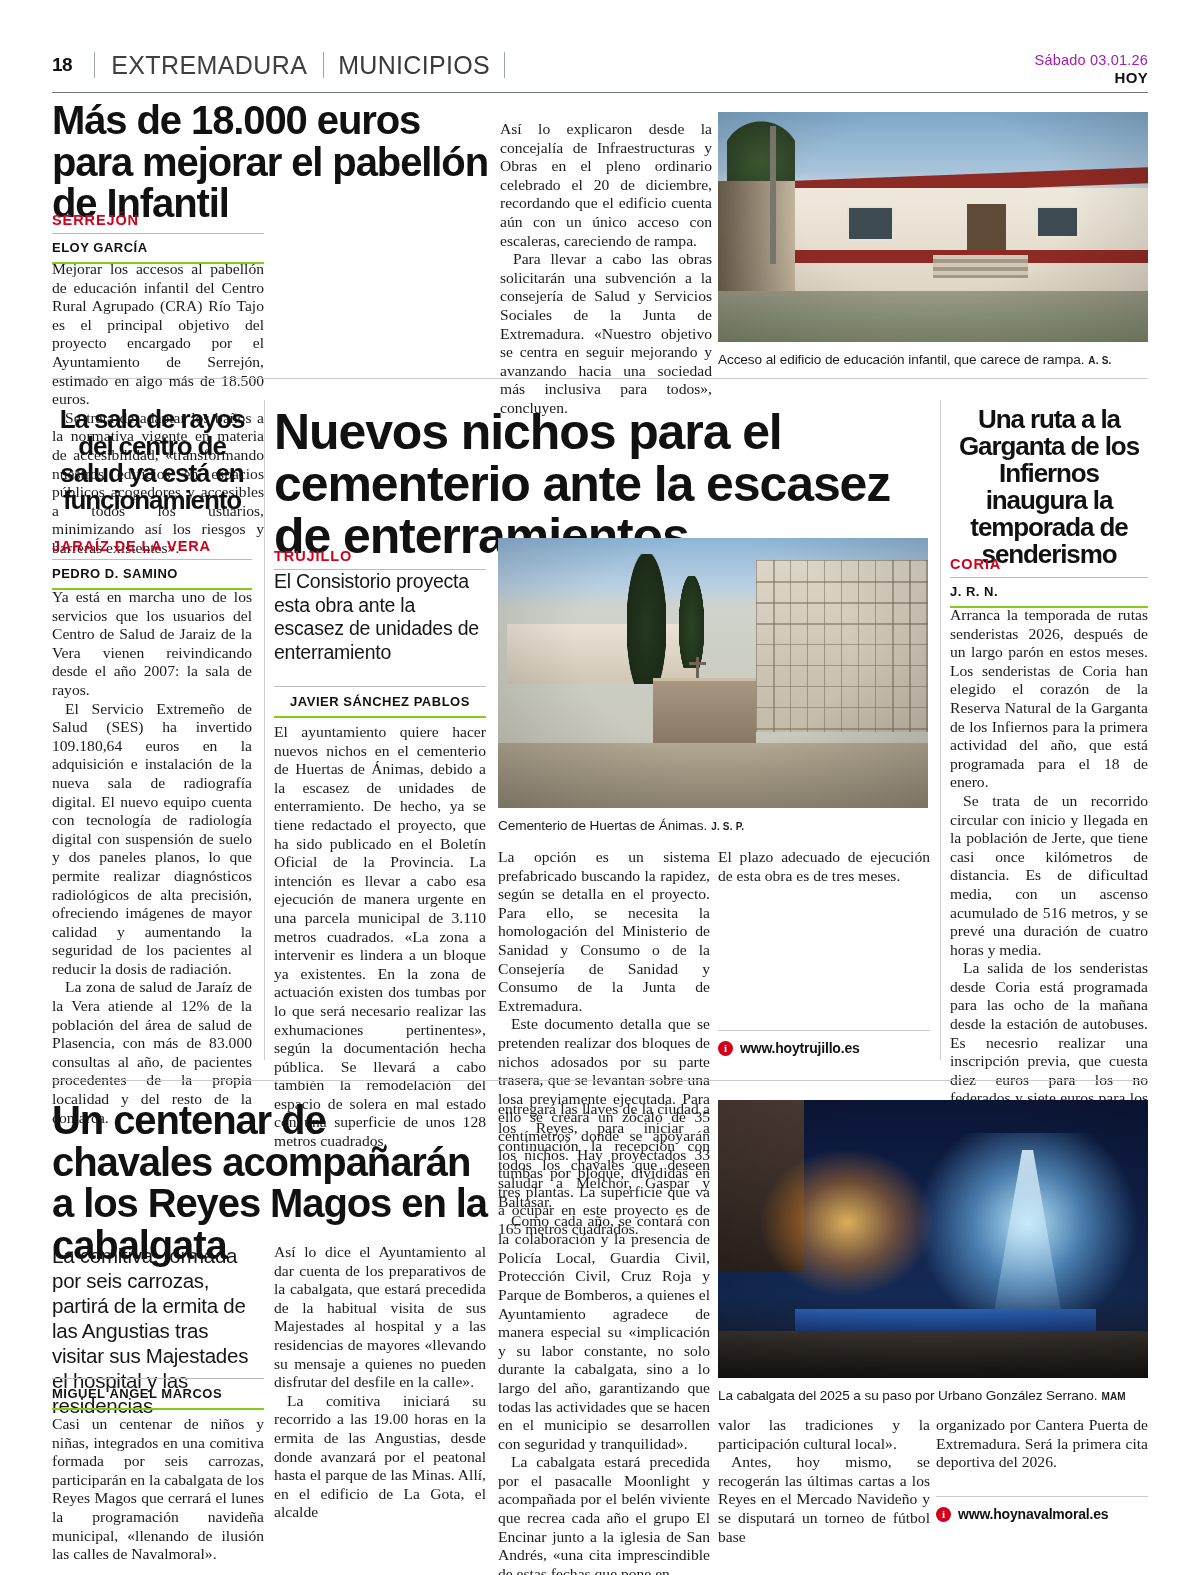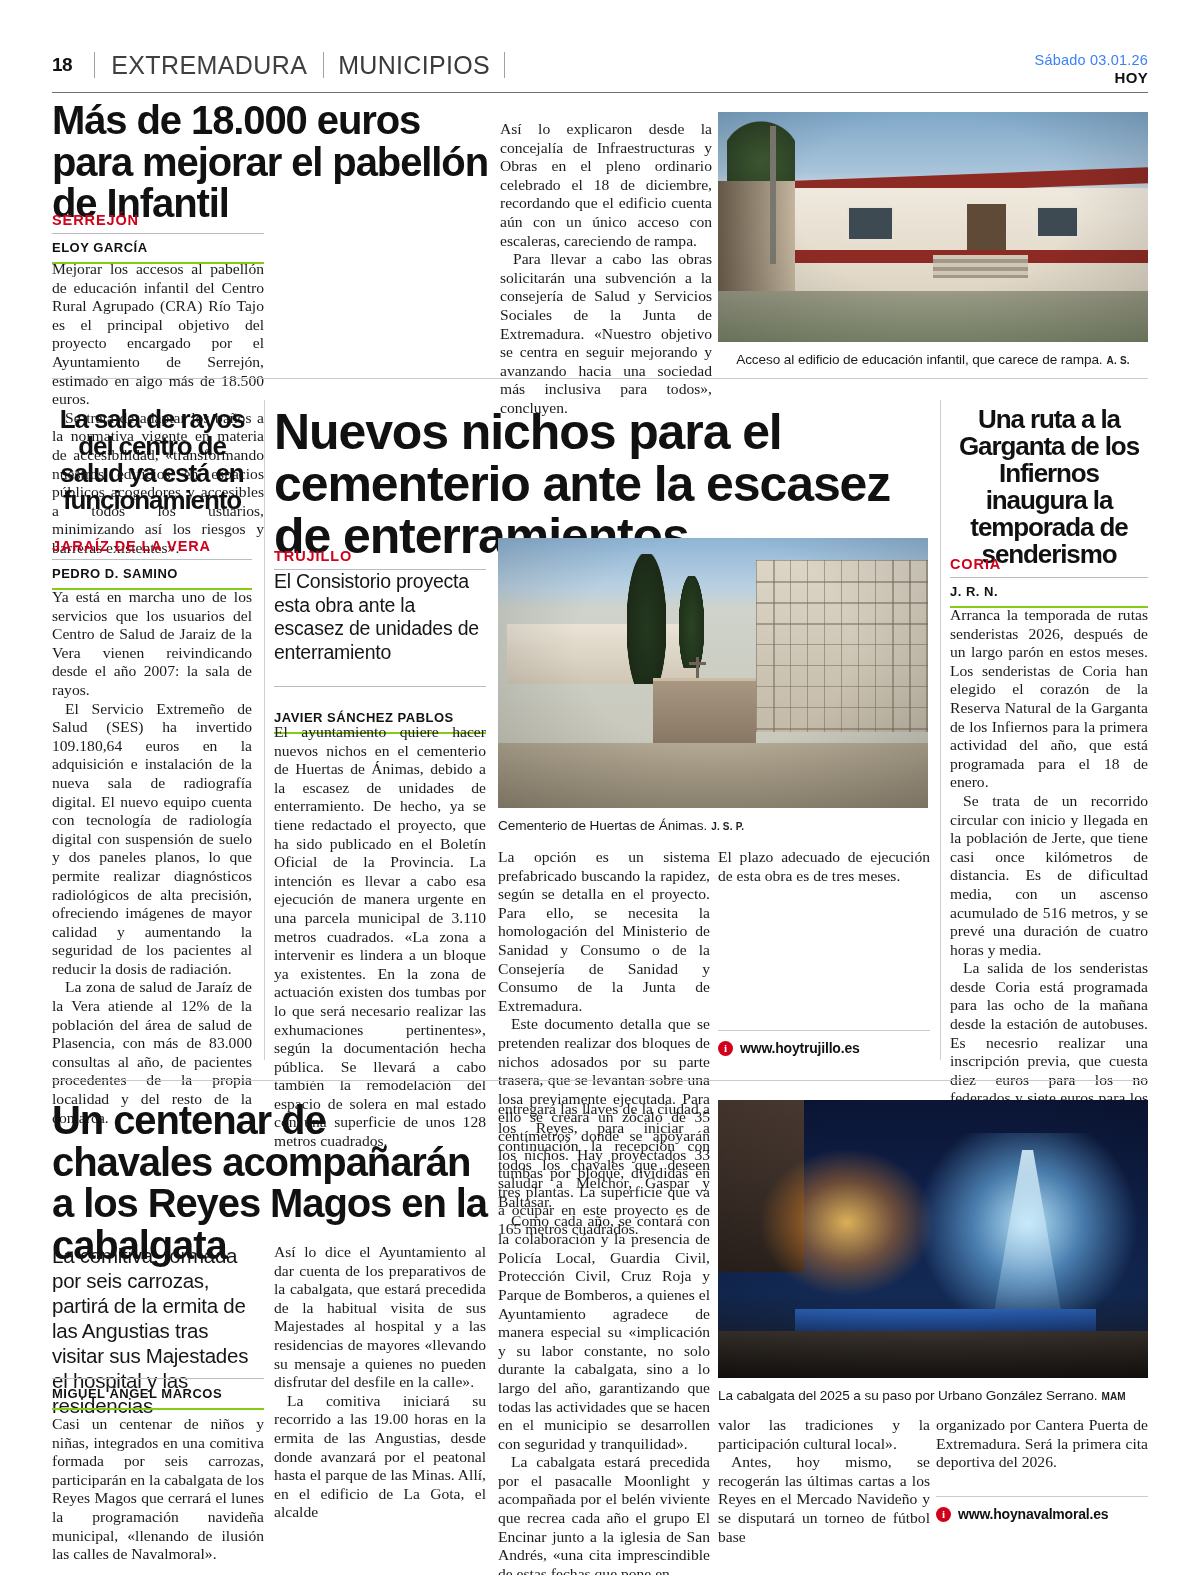--- a/index.html
+++ b/index.html
@@ -29,21 +29,21 @@
     font-family:"Liberation Sans", sans-serif; font-weight:normal;
     font-size:25px; letter-spacing:0.4px; color:#404040;
     padding:0 16px; line-height:26px;
   }
   .mh-sub {
     font-family:"Liberation Sans", sans-serif; font-weight:300;
     font-size:25px; letter-spacing:0.3px; color:#3a3a3a;
     padding:0 14px; line-height:26px;
   }
   .mh-right { text-align:right; font-family:"Liberation Sans", sans-serif; }
-  .mh-date { font-size:14.5px; color:#3b82f6; letter-spacing:0.2px; line-height:17px; }
+  .mh-date { font-size:14.5px; color:#a21caf; letter-spacing:0.2px; line-height:17px; }
   .mh-brand { font-size:15px; font-weight:bold; color:#111; letter-spacing:0.3px; line-height:17px; }
 
   .hrule { position:absolute; background:#c9ccce; height:1px; }
   .hrule.dark { background:#6d7276; }
   .vrule { position:absolute; background:#cdd0d2; width:1px; }
 
   
   h1.hl {
     font-family:"Liberation Sans", sans-serif;
     font-weight:bold; margin:0; color:#111;
@@ -206,39 +206,39 @@
     <div class="kicker kicker-line">SERREJÓN</div>
     <div class="byline byline-line">ELOY GARCÍA</div>
   </div>
 
   <div class="body" style="position:absolute; left:52px; top:260px; width:212px;">
     <p class="first">Mejorar los accesos al pabellón de educación infantil del Centro Rural Agrupado (CRA) Río Tajo es el principal objetivo del proyecto encargado por el Ayuntamiento de Serrejón, estimado en algo más de 18.500 euros.</p>
     <p>Se trata de adaptar los baños a la normativa vigente en materia de accesibilidad, «transformando nuestros edificios en espacios públicos acogedores y accesibles a todos los usuarios, minimizando así los riesgos y barreras existentes».</p>
   </div>
 
   <div class="body" style="position:absolute; left:500px; top:120px; width:212px;">
-    <p class="first">Así lo explicaron desde la concejalía de Infraestructuras y Obras en el pleno ordinario celebrado el 18 de diciembre, recordando que el edificio cuenta aún con un único acceso con escaleras, careciendo de rampa.</p>
+    <p class="first">Así lo explicaron desde la concejalía de Infraestructuras y Obras en el pleno ordinario celebrado el 20 de diciembre, recordando que el edificio cuenta aún con un único acceso con escaleras, careciendo de rampa.</p>
     <p>Para llevar a cabo las obras solicitarán una subvención a la consejería de Salud y Servicios Sociales de la Junta de Extremadura. «Nuestro objetivo se centra en seguir mejorando y avanzando hacia una sociedad más inclusiva para todos», concluyen.</p>
   </div>
 
   <div class="photo ph1" style="left:718px; top:112px; width:430px; height:230px;">
     <div class="tree"></div>
     <div class="side"></div>
     <div class="roofband"></div>
     <div class="wall"></div>
     <div class="win1"></div>
     <div class="win2"></div>
     <div class="door"></div>
     <div class="stripe"></div>
     <div class="pole"></div>
     <div class="stairs"></div>
     <div class="ground"></div>
     <div class="photo-shade"></div>
   </div>
-  <div style="position:absolute; left:718px; top:350px; width:430px;text-align:center;">
+  <div style="position:absolute; left:718px; top:350px; width:430px;">
     <span class="caption">Acceso al edificio de educación infantil, que carece de rampa.</span>
     <span class="credit">A. S.</span>
   </div>
 
   <div class="hrule" style="left:52px; top:378px; width:1096px;"></div>
 
   <h1 class="hl hl-col" style="position:absolute; left:52px; top:406px; width:200px;">La sala de rayos del centro de salud ya está en funcionamiento</h1>
 
   <div style="position:absolute; left:52px; top:538px; width:200px;">
     <div class="kicker kicker-line">JARAÍZ DE LA VERA</div>
@@ -254,21 +254,21 @@
   <div class="vrule" style="left:264px; top:400px; height:660px;"></div>
 
   <h1 class="hl hl-mega" style="position:absolute; left:274px; top:406px; width:660px;">Nuevos nichos para el cementerio ante la escasez de enterramientos</h1>
 
   <div style="position:absolute; left:274px; top:548px; width:212px;">
     <div class="kicker kicker-line">TRUJILLO</div>
   </div>
   <div class="standfirst" style="position:absolute; left:274px; top:570px; width:212px;">El Consistorio proyecta esta obra ante la escasez de unidades de enterramiento</div>
 
   <div style="position:absolute; left:274px; top:686px; width:212px;">
-    <div class="byline byline-line" style="border-top:1px solid #b9bdc0; padding-top:23px;">JAVIER SÁNCHEZ PABLOS</div>
+    <div class="byline byline-line" style="border-top:1px solid #b9bdc0; padding-top:7px;text-align:center;">JAVIER SÁNCHEZ PABLOS</div>
   </div>
 
   <div class="body" style="position:absolute; left:274px; top:723px; width:212px;">
     <p class="first">El ayuntamiento quiere hacer nuevos nichos en el cementerio de Huertas de Ánimas, debido a la escasez de unidades de enterramiento. De hecho, ya se tiene redactado el proyecto, que ha sido publicado en el Boletín Oficial de la Provincia. La intención es llevar a cabo esa ejecución de manera urgente en una parcela municipal de 3.110 metros cuadrados. «La zona a intervenir es lindera a un bloque ya existentes. En la zona de actuación existen dos tumbas por lo que será necesario realizar las exhumaciones pertinentes», según la documentación hecha pública. Se llevará a cabo también la remodelación del espacio de solera en mal estado con una superficie de unos 128 metros cuadrados.</p>
   </div>
 
   <div class="photo ph2" style="left:498px; top:538px; width:430px; height:270px;">
     <div class="nichewall"></div>
     <div class="lowwall"></div>
     <div class="cyp"></div>

